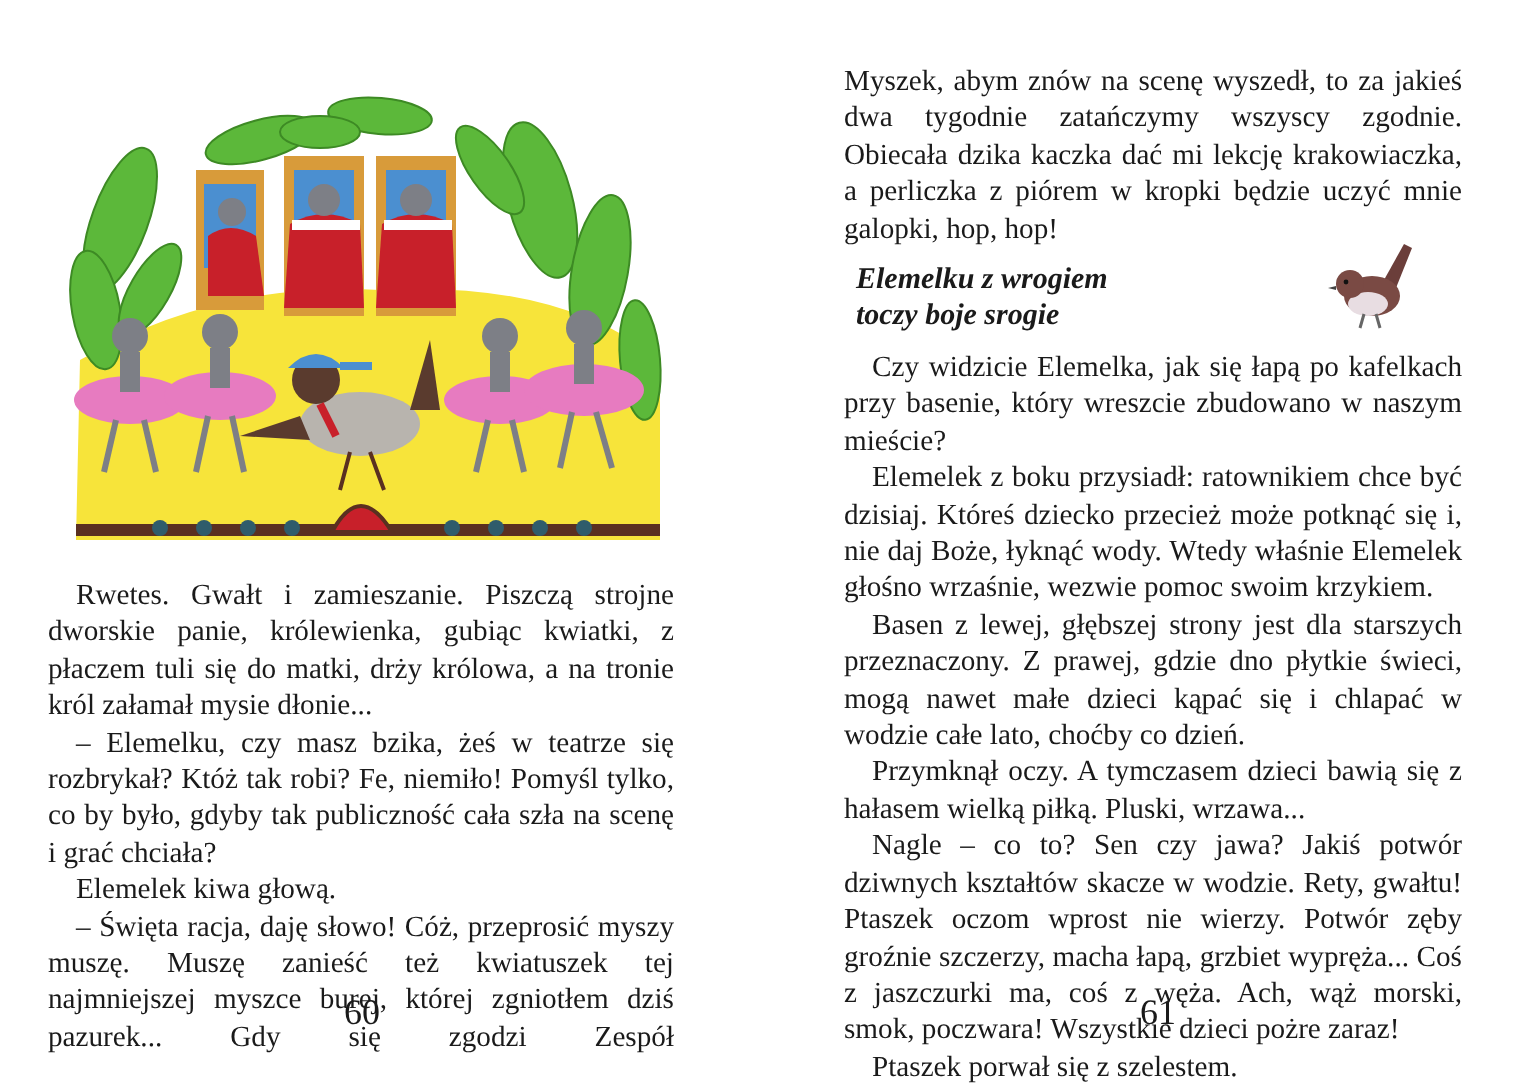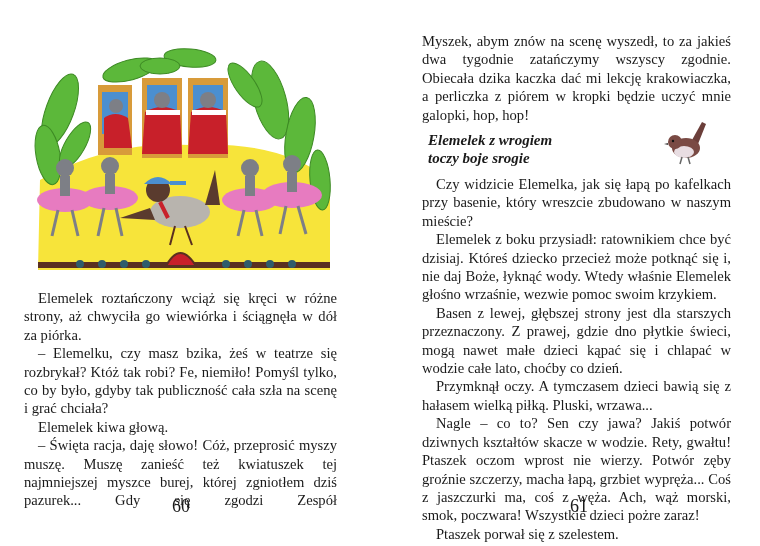--- a/index.html
+++ b/index.html
@@ -110,35 +110,35 @@
       <path d="M175 165 L185 130 L190 165 Z" fill="#5a3b2e"></path>
       <circle cx="128" cy="150" r="12" fill="#5a3b2e"></circle>
       <path d="M114 144 Q128 130 142 144 Z" fill="#4b8fd0"></path>
       <rect x="140" y="141" width="16" height="4" fill="#4b8fd0"></rect>
       <path d="M130 162 L138 178" stroke="#c8202a" stroke-width="4"></path>
       <path d="M145 186 L140 205 M155 186 L162 205" stroke="#5a3020" stroke-width="2"></path>
     </g>
   </svg>
 
   <div class="text-block">
-    <p>Elemelek roztańczony wciąż się kręci w różne strony, aż chwyciła go wiewiórka i ściągnęła w dół za piórka.</p>
+    <p>Rwetes. Gwałt i zamieszanie. Piszczą strojne dworskie panie, królewienka, gubiąc kwiatki, z płaczem tuli się do matki, drży królowa, a na tronie król załamał mysie dłonie...</p>
     <p>– Elemelku, czy masz bzika, żeś w teatrze się rozbrykał? Któż tak robi? Fe, niemiło! Pomyśl tylko, co by było, gdyby tak publiczność cała szła na scenę i grać chciała?</p>
     <p>Elemelek kiwa głową.</p>
     <p class="justify-last">– Święta racja, daję słowo! Cóż, przeprosić myszy muszę. Muszę zanieść też kwiatuszek tej najmniejszej myszce burej, której zgniotłem dziś pazurek... Gdy się zgodzi Zespół</p>
   </div>
   <div class="page-number">60</div>
 </div>
 
 <div class="page right">
   <div class="text-block top">
     <p class="noindent">Myszek, abym znów na scenę wyszedł, to za jakieś dwa tygodnie zatańczymy wszyscy zgodnie. Obiecała dzika kaczka dać mi lekcję krakowiaczka, a perliczka z piórem w kropki będzie uczyć mnie galopki, hop, hop!</p>
   </div>
 
   <div class="chapter-title">
-    <div>Elemelek z wrogiem</div>
+    <div>Elemelku z wrogiem</div>
     <div>toczy boje srogie</div>
   </div>
 
   <svg class="bird-icon" viewBox="0 0 50 50">
     <path d="M30 22 L40 4 L44 6 L36 26 Z" fill="#6b3e3a"></path>
     <ellipse cx="24" cy="30" rx="14" ry="10" fill="#7a4a44"></ellipse>
     <ellipse cx="22" cy="34" rx="10" ry="6" fill="#e8dde2"></ellipse>
     <circle cx="13" cy="24" r="7" fill="#7a4a44"></circle>
     <circle cx="11" cy="23" r="1.2" fill="#111"></circle>
     <path d="M6 25 L2 26 L6 27 Z" fill="#444"></path>

